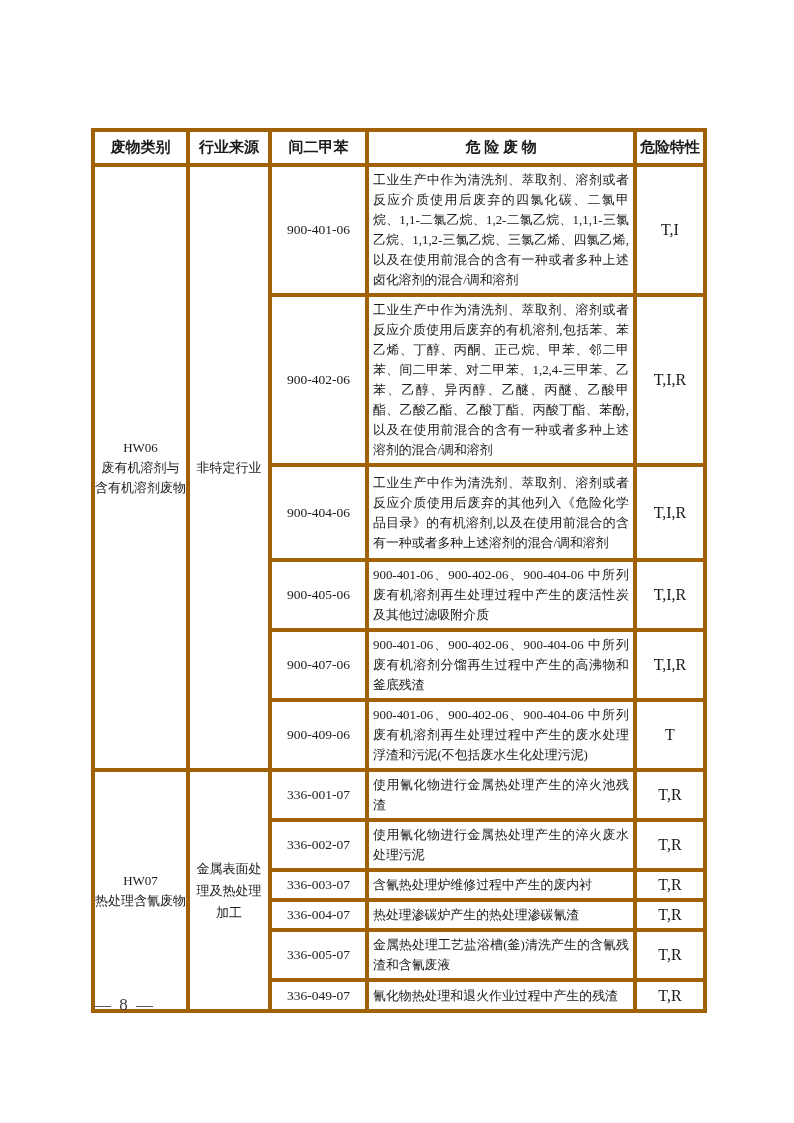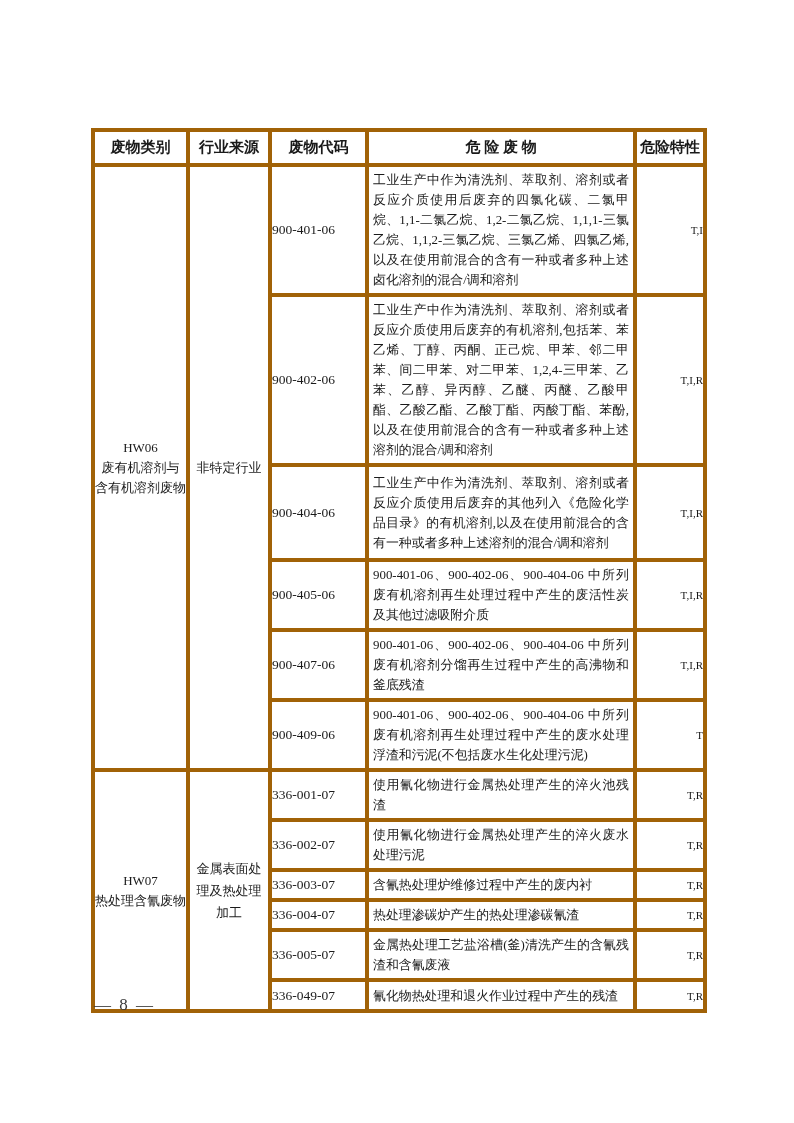--- a/index.html
+++ b/index.html
@@ -17,30 +17,30 @@
   .waste-table th, .waste-table td {
     border:4px solid #a16207;
     vertical-align:middle;
     overflow:hidden;
   }
   .waste-table th {
     font-weight:bold; font-size:15px; text-align:center;
     height:31px; padding:0;
   }
   td.cell-code {
-    font-size:13.5px; padding:0;
+    text-align:center; font-size:13.5px; padding:0;
     font-family:"Liberation Serif","DejaVu Serif",serif;
   }
   td.cell-desc {
     text-align:justify; font-size:12.9px; line-height:20px;
     padding:3px 4px;
     margin-top:44px;
   }
   td.cell-haz {
-    text-align:right; font-size:11px; padding:0;margin-left:15px;
+    text-align:center; font-size:16px; padding:0;margin-left:15px;
   }
   td.cell-cat {
     text-align:center; font-size:13px; line-height:20px;
     white-space:pre-line; padding:0;margin-left:40px;
   }
   td.cell-ind {
     text-align:center; font-size:13px; line-height:22px;
     padding:0 4px;
   }
   .page-number {
@@ -58,21 +58,21 @@
       <col style="width:95px">
       <col style="width:82px">
       <col style="width:97px">
       <col style="width:268px">
       <col style="width:70px">
     </colgroup>
     <thead>
       <tr>
         <th>废物类别</th>
         <th>行业来源</th>
-        <th>废物代码</th>
+        <th>间二甲苯</th>
         <th>危 险 废 物</th>
         <th>危险特性</th>
       </tr>
     </thead>
     <tbody>
 
       <tr style="height:130px">
         <td class="cell-cat" rowspan="6">HW06
 废有机溶剂与
 含有机溶剂废物</td>

